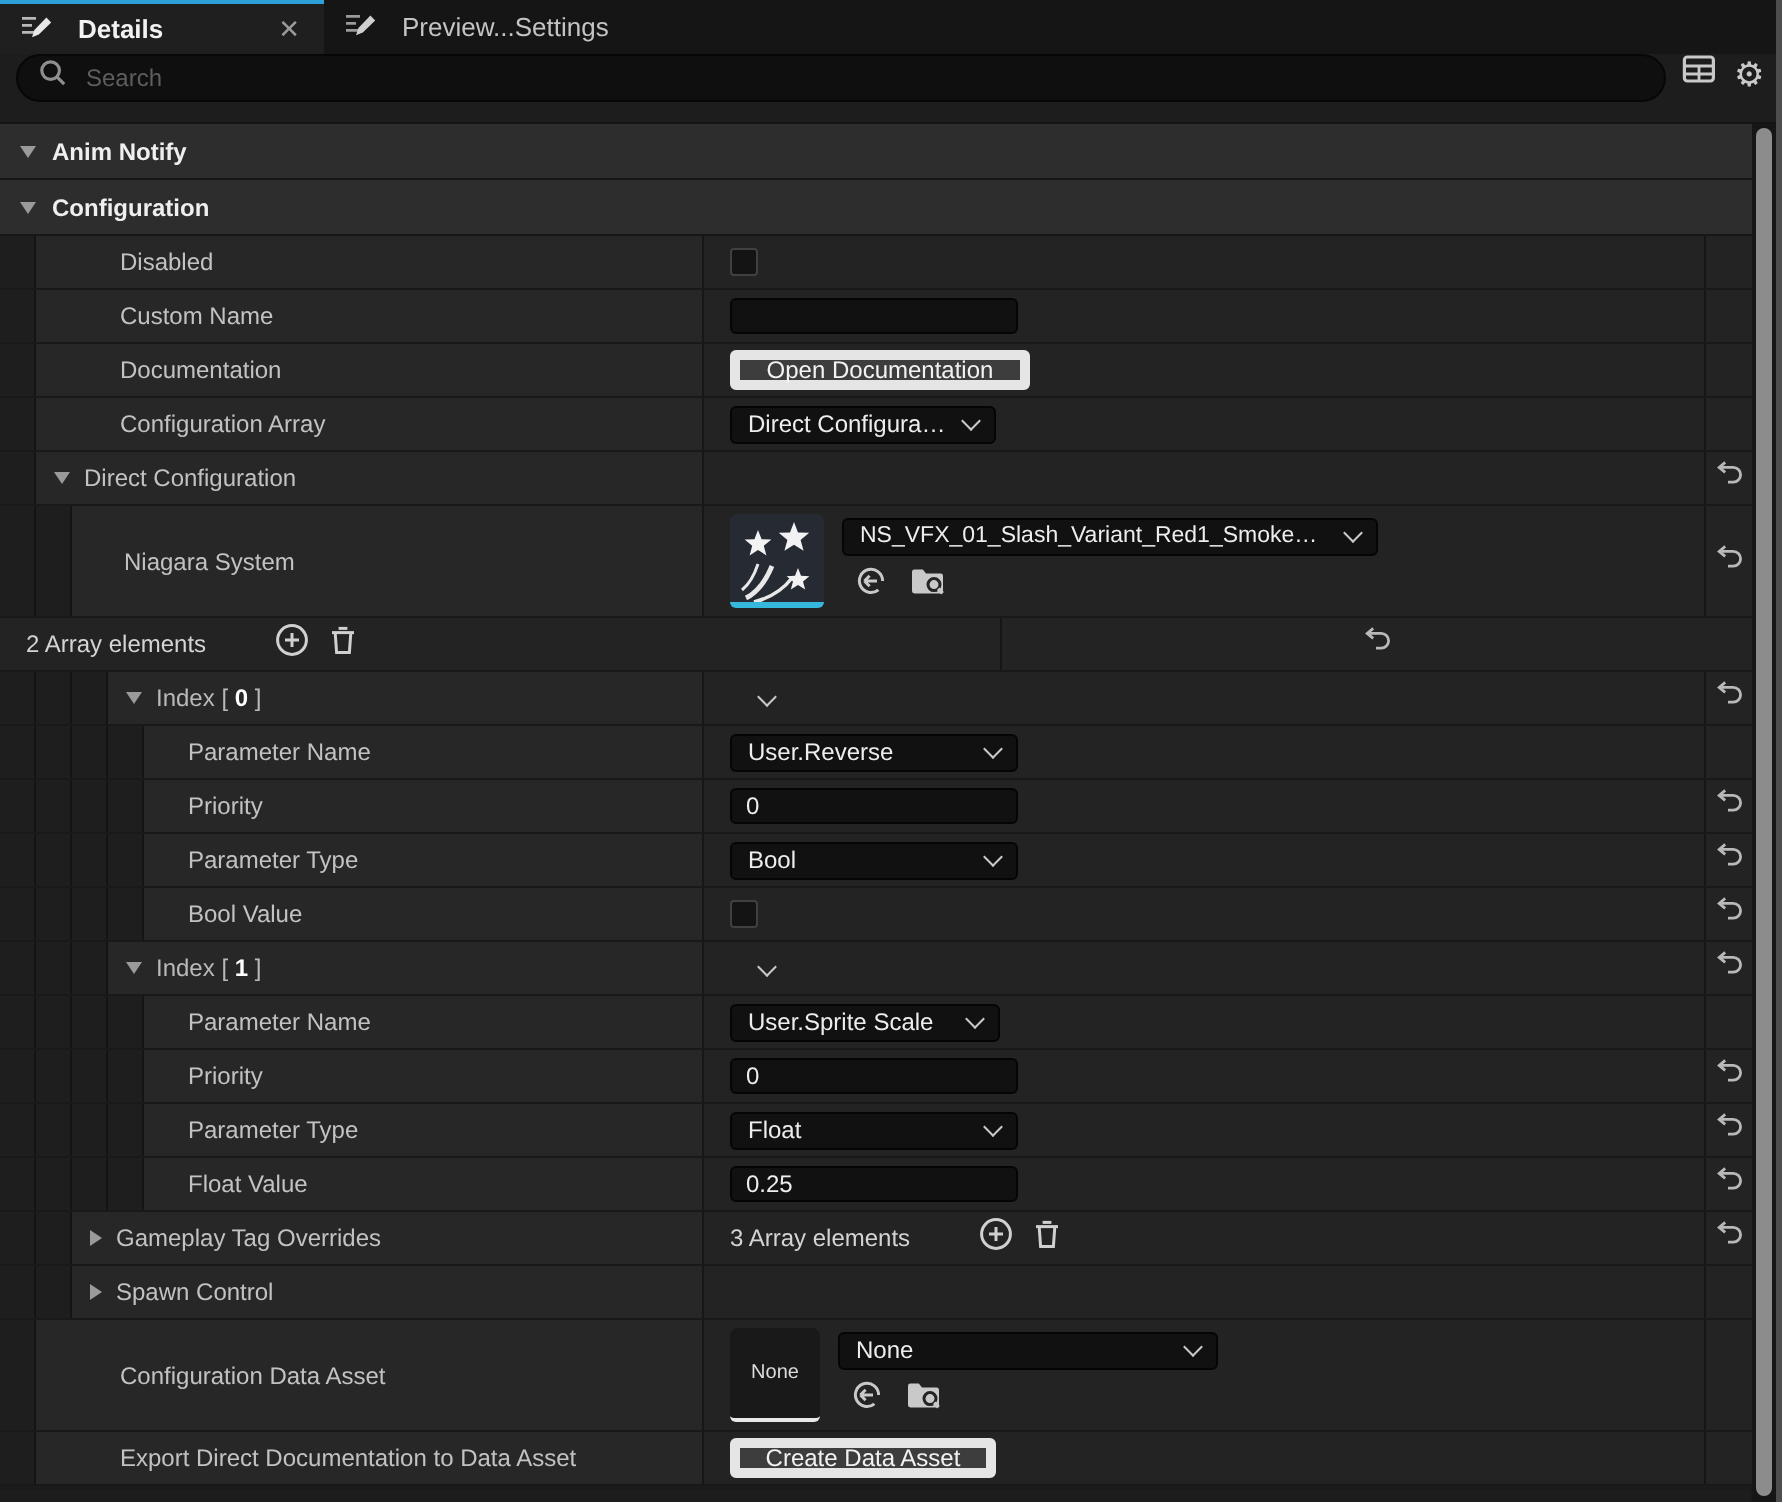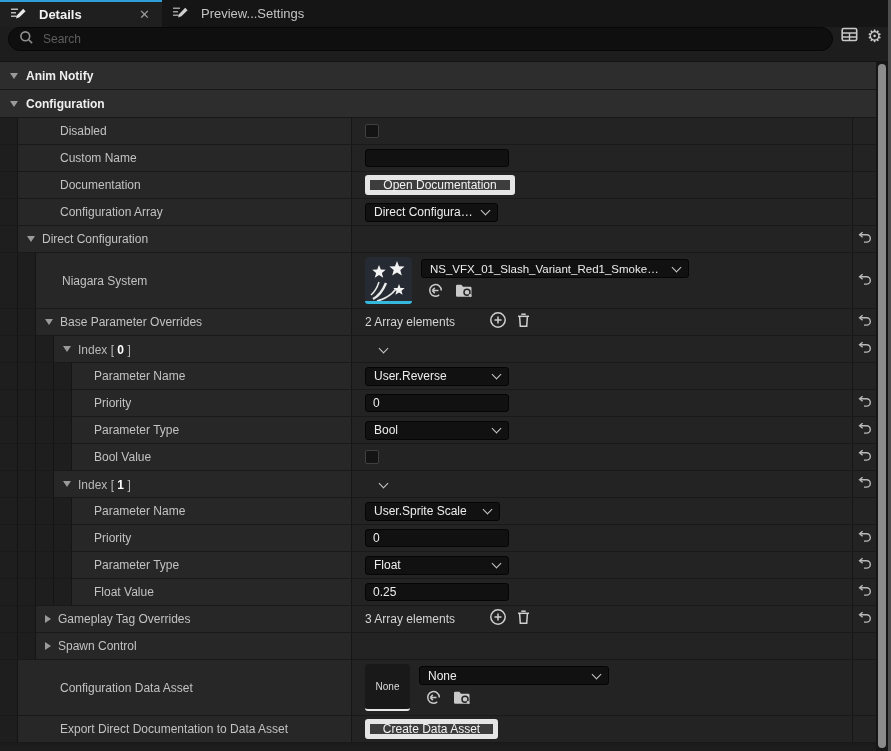--- a/index.html
+++ b/index.html
@@ -219,25 +219,20 @@
       </div>
       <div class="rst">
           <span><svg width="14" height="13" viewBox="0 0 14 13">
               <path d="M4.6 1.2 L1.6 3.7 L4.6 6.2" fill="none" stroke="#b9b9b9" stroke-width="1.4"></path>
               <path d="M1.9 3.7 H8.6 a3.7 3.7 0 0 1 0 7.4 H6" fill="none" stroke="#b9b9b9" stroke-width="1.4"></path>
             </svg></span>
         </div>
     </div>
 
     <div class="row">
-      <div class="name">
-          <i class="ind w36"></i>
-          <span class="tri t3"></span>
-          <span class="lbl lab-after">Base Parameter Overrides</span>
-        </div>
       <div class="val">
         <span class="count">2 Array elements</span>
         <div class="arr-icons">
           <span><svg width="18" height="18" viewBox="0 0 18 18">
                 <circle cx="9" cy="9" r="7.2" fill="none" stroke="#d0d0d0" stroke-width="1.5"></circle>
                 <path d="M9 5.5 V12.5 M5.5 9 H12.5" stroke="#d0d0d0" stroke-width="1.5"></path>
               </svg></span>
           <span><svg width="15" height="16" viewBox="0 0 15 16">
                 <path d="M2 4.3 H13" stroke="#d0d0d0" stroke-width="1.5"></path>
                 <path d="M5.3 2.2 H9.7" stroke="#d0d0d0" stroke-width="1.5"></path>

